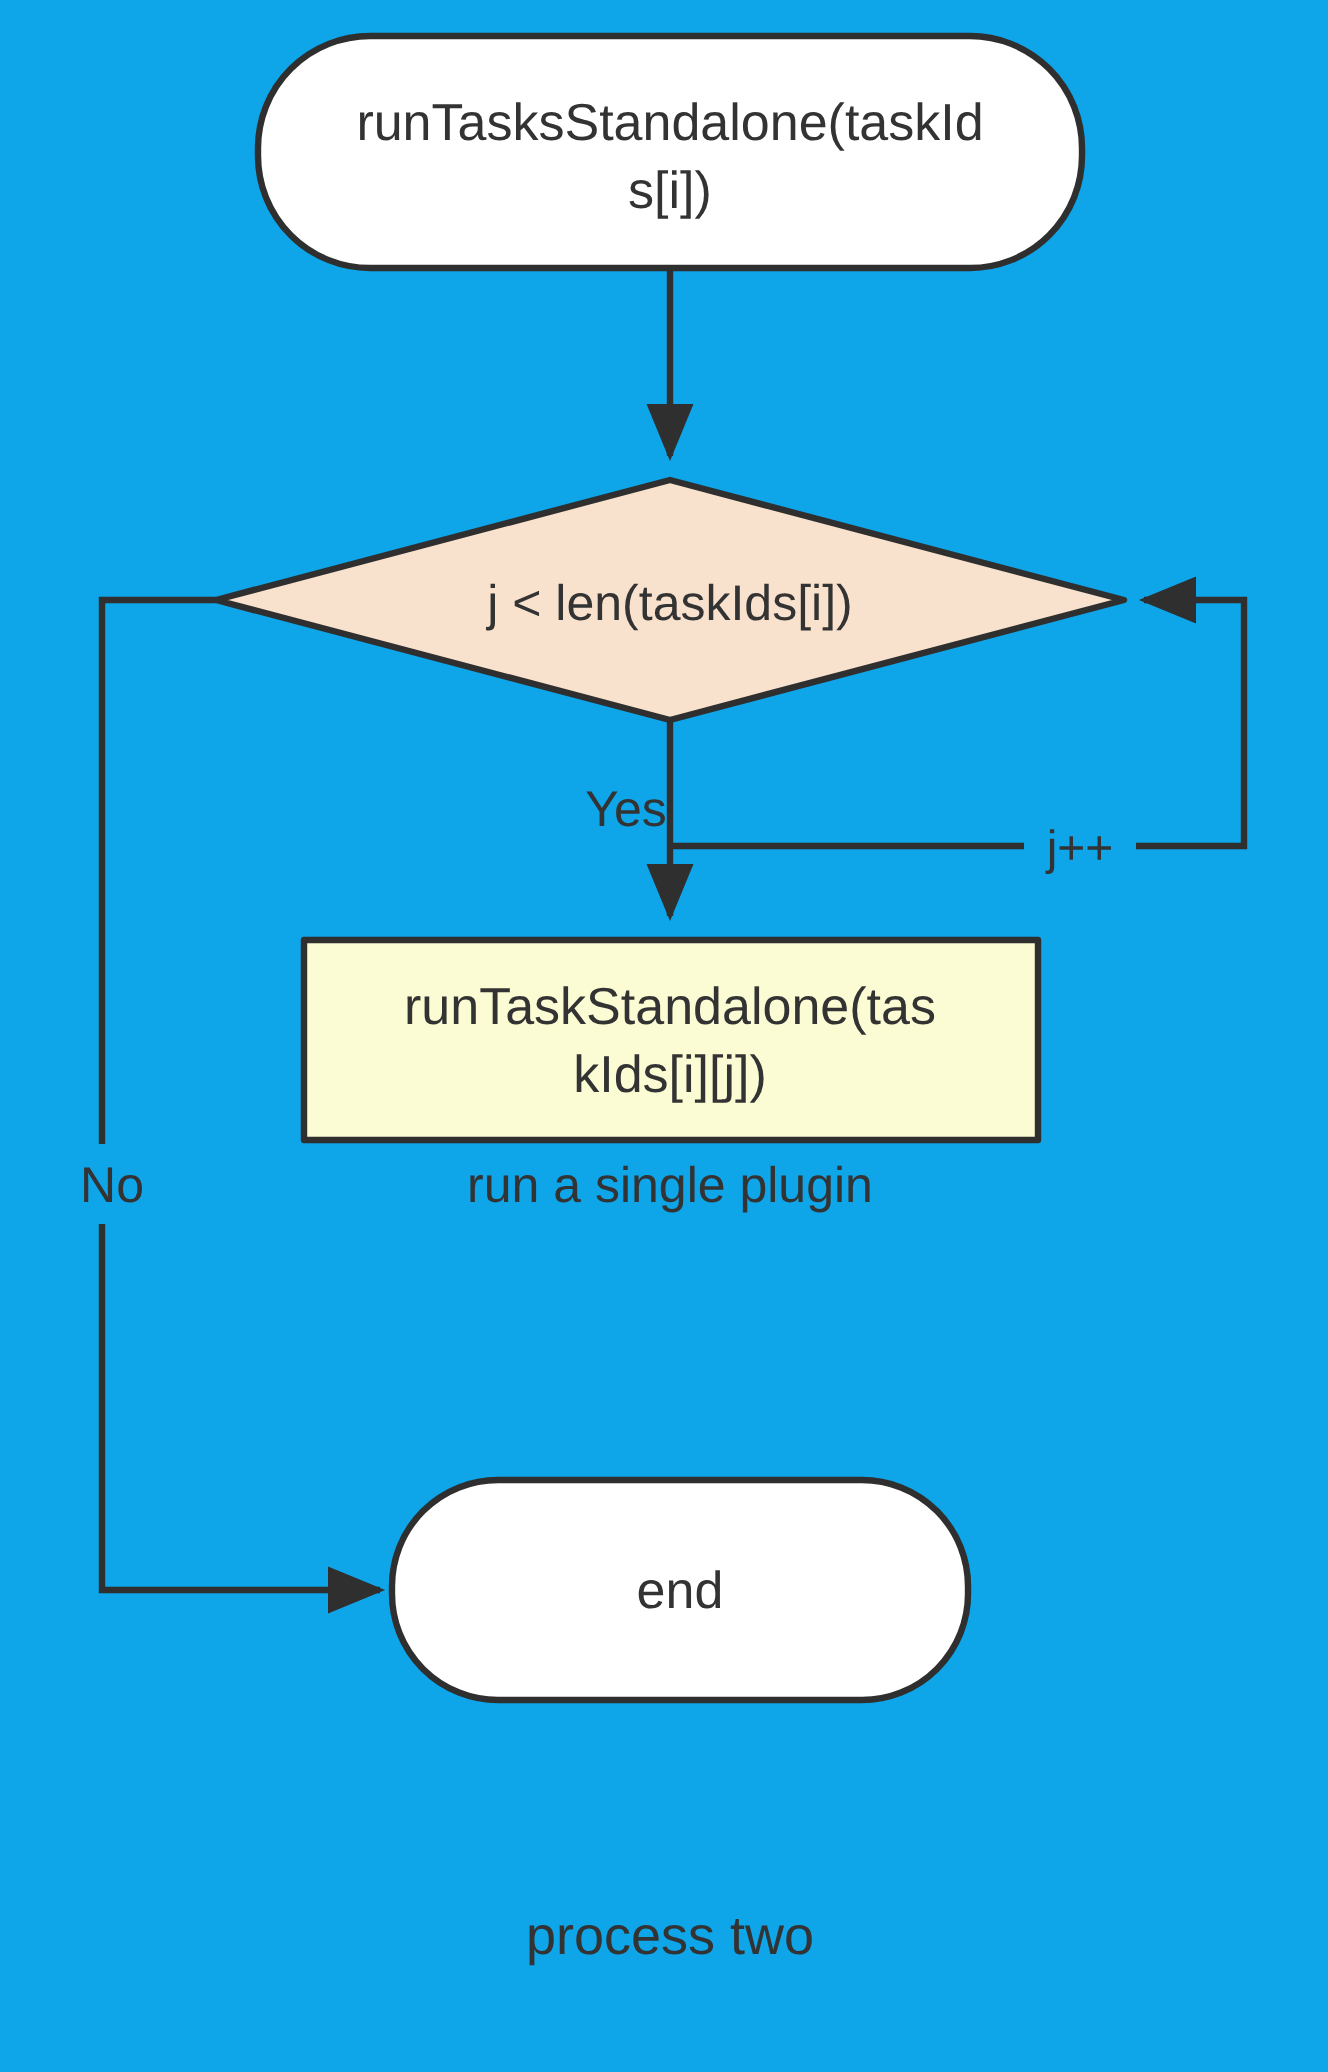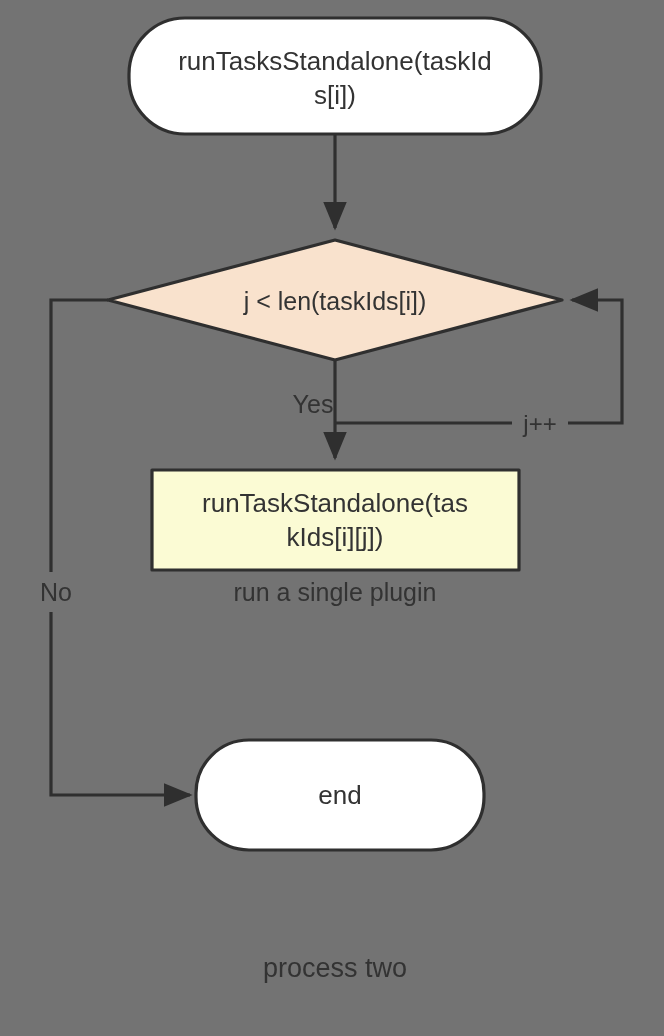--- a/index.html
+++ b/index.html
@@ -7,21 +7,21 @@
     padding: 0;
     background: #ffffff;
   }
   body {
     font-family: "Liberation Sans", sans-serif;
   }
   #canvas {
     position: relative;
     width: 664px;
     height: 1036px;
-    background: #737373;
+    background: #0ea5e9;
     overflow: hidden;
   }
   #flow-svg {
     position: absolute;
     top: 0;
     left: 0;
     width: 664px;
     height: 1036px;
   }
   .node-text {

